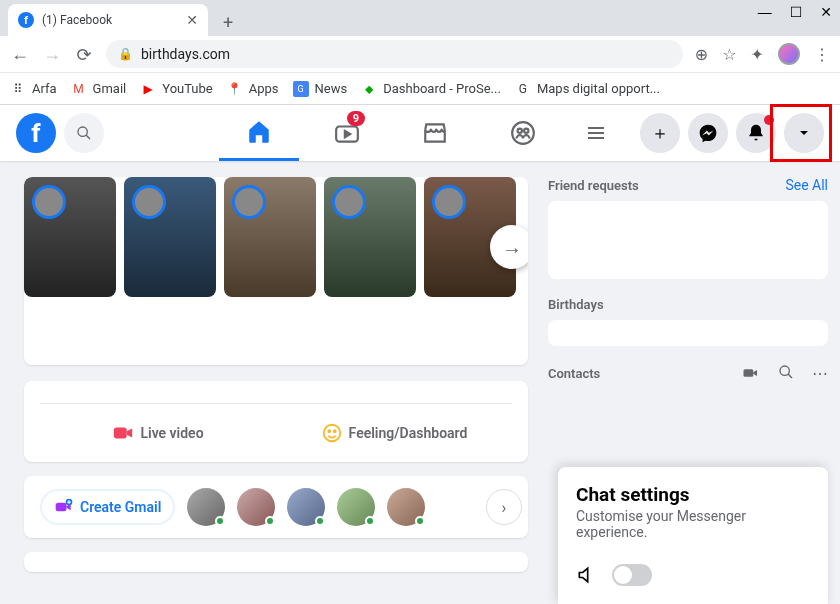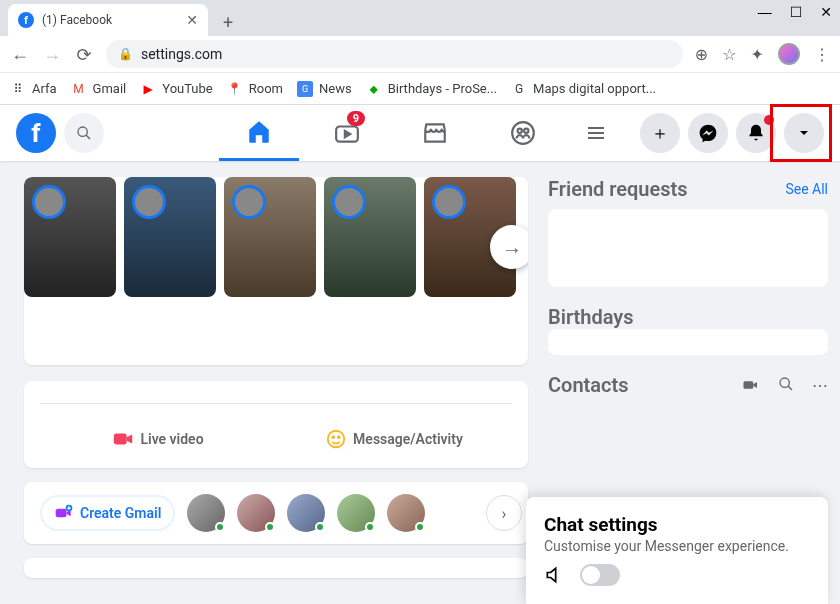--- a/index.html
+++ b/index.html
@@ -53,46 +53,46 @@
 .story.s2 { background:linear-gradient(180deg,#3a5a7a,#1a2a3a);}
 .story.s3 { background:linear-gradient(180deg,#8a7a6a,#4a3a2a);}
 .story.s4 { background:linear-gradient(180deg,#6a7a6a,#2a3a2a);}
 .story.s5 { background:linear-gradient(180deg,#7a5a4a,#3a2a1a);}
 .story-ring { position:absolute; top:8px; left:8px; width:34px; height:34px; border-radius:50%; border:3px solid #1877f2; background:#888;}
 .story-next { position:absolute; right:-6px; top:48px; width:44px; height:44px; border-radius:50%; background:#fff; box-shadow:0 2px 6px rgba(0,0,0,0.3); display:flex; align-items:center; justify-content:center; font-size:20px; color:#65676b; cursor:pointer; z-index:2;}
 
 
 .composer { background:#fff; border-radius:8px; box-shadow:0 1px 2px rgba(0,0,0,0.1); padding:12px 16px; margin-bottom:14px;}
 .composer-input { background:#f0f2f5; border-radius:20px; padding:10px 16px; color:#65676b; font-size:16px; cursor:pointer;}
-.composer-actions { display:flex; margin-top:10px; border-top:1px solid #e4e6eb; padding-top:18px;}
+.composer-actions { display:flex; margin-top:10px; border-top:1px solid #e4e6eb; padding-top:12px;}
 .composer-action { flex:1; display:flex; align-items:center; justify-content:center; gap:6px; color:#65676b; font-weight:600; font-size:14px; padding:6px; cursor:pointer; border-radius:6px;}
 .ca-icon { width:22px; height:22px; display:inline-flex; align-items:center; justify-content:center; border-radius:4px; font-size:14px;}
 .ca-red { color:#f3425f;}
 .ca-green { color:#45bd62;}
 .ca-yellow { color:#f7b928;}
 
 
 .rooms { background:#fff; border-radius:8px; box-shadow:0 1px 2px rgba(0,0,0,0.1); padding:12px 16px; display:flex; align-items:center; gap:12px; position:relative; margin-bottom:14px;}
 .create-room { border:2px solid #e7f3ff; color:#1877f2; font-weight:600; font-size:14px; padding:6px 12px; border-radius:20px; display:flex; align-items:center; gap:6px; cursor:pointer;}
 .room-avatar { width:38px; height:38px; border-radius:50%; background:linear-gradient(135deg,#aaa,#666); position:relative; flex-shrink:0;}
 .room-avatar .on { position:absolute; bottom:0; right:0; width:10px; height:10px; border-radius:50%; background:#31a24c; border:2px solid #fff;}
 .room-next { width:36px; height:36px; border-radius:50%; background:#fff; border:1px solid #ddd; display:flex; align-items:center; justify-content:center; font-size:16px; color:#65676b; cursor:pointer; position:absolute; right:6px;}
 
 
 .rc-header { display:flex; justify-content:space-between; align-items:center; margin-bottom:8px;}
-.rc-title { color:#65676b; font-weight:600; font-size:20px;}
+.rc-title { color:#65676b; font-weight:600; font-size:13px;}
 .rc-link { color:#1877f2; font-size:14px; cursor:pointer;}
 .rc-box { background:#fff; border-radius:8px; height:78px; margin-bottom:18px;}
 .rc-text { color:#65676b; font-size:14px; padding:4px 0 16px 36px;}
 .rc-icons { display:flex; gap:18px; color:#65676b; font-size:16px;}
 
 
-.chat-popup { position:absolute; right:12px; bottom:0; width:302px; background:#fff; border-radius:8px 8px 0 0; box-shadow:-2px -2px 12px rgba(0,0,0,0.15); padding:16px 18px 8px; z-index:20;}
+.chat-popup { position:absolute; right:12px; bottom:0; width:270px; background:#fff; border-radius:8px 8px 0 0; box-shadow:-2px -2px 12px rgba(0,0,0,0.15); padding:16px 18px 8px; z-index:20;}
 .chat-title { font-size:19px; font-weight:700; color:#050505;}
-.chat-sub { font-size:14px; color:#65676b; margin-top:2px; }
+.chat-sub { font-size:14px; color:#65676b; margin-top:2px; margin-bottom:14px;}
 .chat-row { display:flex; align-items:center; padding:10px 0; gap:14px;}
 .chat-row-icon { width:22px; font-size:18px; color:#050505; text-align:center;}
 .chat-row-label { flex:1; font-size:15px; color:#050505;}
 .toggle { width:40px; height:22px; border-radius:11px; position:relative; cursor:pointer;}
 .toggle.on { background:#1877f2;}
 .toggle.off { background:#ced0d4;}
 .toggle .knob { width:18px; height:18px; border-radius:50%; background:#fff; position:absolute; top:2px;}
 .toggle.on .knob { right:2px;}
 .toggle.off .knob { left:2px;}
 
@@ -115,21 +115,21 @@
       <span>✕</span>
     </div>
   </div>
 
   <div class="toolbar">
     <span class="nav-btn">←</span>
     <span class="nav-btn disabled">→</span>
     <span class="nav-btn">⟳</span>
     <div class="omnibox">
       <span class="lock">🔒</span>
-      <span>settings.com</span>
+      <span>birthdays.com</span>
     </div>
     <div class="toolbar-right">
       <span>⊕</span>
       <span>☆</span>
       <span>✦</span>
       <div class="avatar-br"></div>
       <span>⋮</span>
     </div>
   </div>
 
@@ -141,29 +141,29 @@
     <div class="bm">
         <span class="bm-icon" style="color:#ea4335">M</span>
         <span>Gmail</span>
       </div>
     <div class="bm">
         <span class="bm-icon" style="color:#ff0000">▶</span>
         <span>YouTube</span>
       </div>
     <div class="bm">
         <span class="bm-icon" style="color:#34a853">📍</span>
-        <span>Room</span>
+        <span>Apps</span>
       </div>
     <div class="bm">
         <span class="bm-icon" style="background:#4285f4;color:#fff;border-radius:2px;font-size:9px;padding:1px 2px">G</span>
         <span>News</span>
       </div>
     <div class="bm">
         <span class="bm-icon" style="color:#0a0">⬥</span>
-        <span>Birthdays - ProSe...</span>
+        <span>Dashboard - ProSe...</span>
       </div>
     <div class="bm">
         <span class="bm-icon">G</span>
         <span>Maps digital opport...</span>
       </div>
   </div>
 </div>
 
 <div class="fb-header">
   <div class="fb-logo">f</div>
@@ -267,21 +267,21 @@
         </div>
         <div class="composer-action">
           <span class="ca-icon ca-yellow">
             <svg width="22" height="22" viewBox="0 0 24 24" fill="none" stroke="#f7b928" stroke-width="2">
                 <circle cx="12" cy="12" r="9"></circle>
                 <circle cx="9" cy="10" r="1" fill="#f7b928"></circle>
                 <circle cx="15" cy="10" r="1" fill="#f7b928"></circle>
                 <path d="M8 15s1.5 2 4 2 4-2 4-2"></path>
               </svg>
           </span>
-          <span>Message/Activity</span>
+          <span>Feeling/Dashboard</span>
         </div>
       </div>
     </div>
 
     <div class="rooms">
       <div class="create-room">
         <span style="color:#a033ff">
           <svg width="20" height="20" viewBox="0 0 24 24" fill="#a033ff">
               <rect x="2" y="7" width="13" height="10" rx="3"></rect>
               <path d="M15 11l5-3v8l-5-3z"></path>
@@ -312,21 +312,21 @@
     <div style="background:#fff;border-radius:8px;box-shadow:0 1px 2px rgba(0,0,0,0.1);height:20px"></div>
   </div>
 
   <div class="right-col">
     <div class="rc-header">
       <span class="rc-title">Friend requests</span>
       <span class="rc-link">See All</span>
     </div>
     <div class="rc-box"></div>
 
-    <div class="rc-title" style="margin-bottom:0">Birthdays</div>
+    <div class="rc-title" style="margin-bottom:8px">Birthdays</div>
     <div class="rc-box" style="height:26px"></div>
 
     <div class="rc-header">
       <span class="rc-title">Contacts</span>
       <div class="rc-icons">
         <span>
           <svg width="18" height="18" viewBox="0 0 24 24" fill="#65676b">
               <rect x="2" y="7" width="13" height="10" rx="2"></rect>
               <path d="M15 11l5-3v8l-5-3z"></path>
             </svg>

